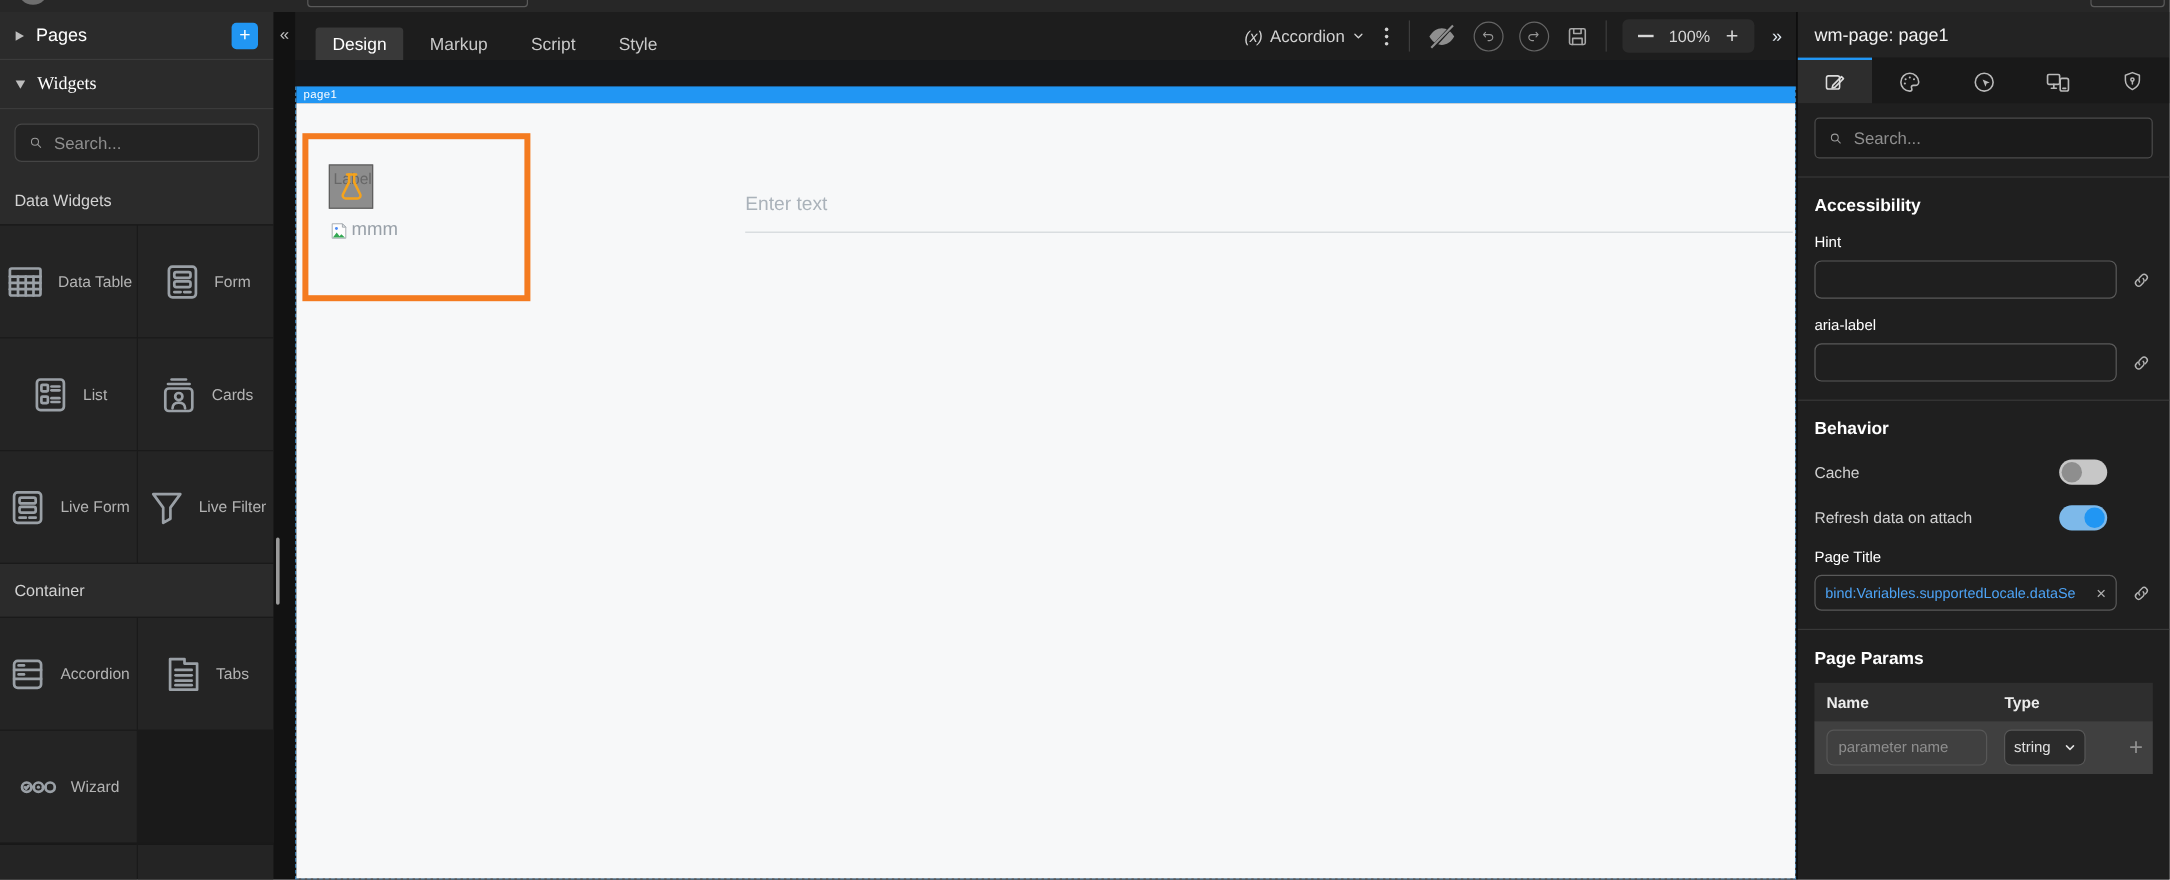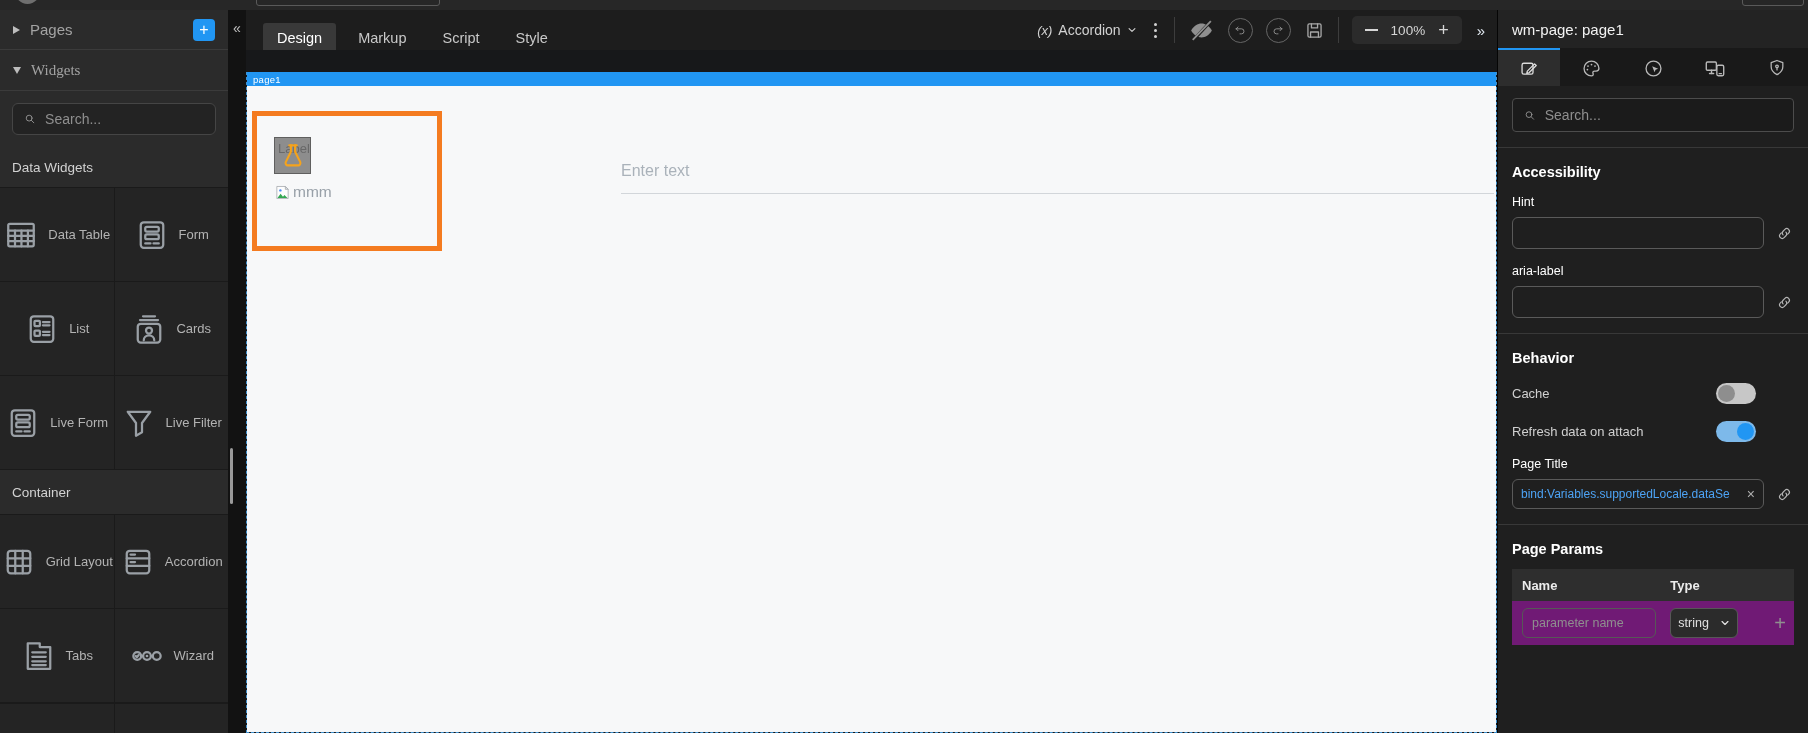--- a/index.html
+++ b/index.html
@@ -13,21 +13,21 @@
   .frag-avatar { position:absolute; left:15px; top:-21px; width:25px; height:25px; border-radius:50%; background:#6f6f6f; }
   .frag-input { position:absolute; left:256px; top:-14px; width:184px; height:20px; border:1px solid #5a5a5a; border-radius:3px; }
   .frag-input2 { position:absolute; left:1742px; top:-8px; width:62px; height:14px; border:1px solid #5a5a5a; border-radius:3px; }
 
   
   #sidebar { position:absolute; left:0; top:10px; width:228px; height:723px; background:#2b2b2b; display:flex; flex-direction:column; overflow:hidden; }
   .side-row { height:39px; flex:none; display:flex; align-items:center; padding:0 13px; gap:10px; }
   .side-row.widgets { height:40px;font-family:Liberation Serif, serif; }
   .tri-right { width:0; height:0; border-left:7px solid #bdbdbd; border-top:4.5px solid transparent; border-bottom:4.5px solid transparent; }
   .tri-down { width:0; height:0; border-top:7px solid #bdbdbd; border-left:4.5px solid transparent; border-right:4.5px solid transparent; }
-  .side-row .lbl { font-size:15px; color:#a3a3a3; }
+  .side-row .lbl { font-size:15px; color:#ffffff; }
   .add-btn { margin-left:auto; width:22px; height:22px; border-radius:4px; background:#2196f3; color:#fff; font-size:16px; line-height:1; display:flex; align-items:center; justify-content:center; }
   .hdiv { height:1px; flex:none; background:#3b3b3b; }
   .search-wrap { padding:12px 12px; flex:none; }
   .search-box { height:32px; border:1px solid #454545; border-radius:6px; background:#232323; display:flex; align-items:center; gap:8px; padding:0 10px; color:#9a9a9a; }
   .search-box input { border:none; outline:none; background:transparent; color:#bdbdbd; font-size:14px; width:100%; font-family:inherit; }
   .search-box input::placeholder { color:#8f8f8f; }
   .sec-title { flex:none; height:40px; display:flex; align-items:center; padding:0 12px; font-size:13.5px; color:#d2d2d2; }
   .sec-title.container { height:44px; }
   .wgrid { flex:none; display:grid; grid-template-columns:1fr 1fr; gap:1px; background:#1a1a1a; border-top:1px solid #1a1a1a; border-bottom:1px solid #1a1a1a; }
   .tile { background:#242424; height:93px; display:flex; flex-direction:row; align-items:center; justify-content:center; gap:9px; color:#9aa0a6; }
@@ -94,21 +94,21 @@
   .tog-row .tlab { flex:1; font-size:13px; color:#d0d0d0; }
   .toggle { width:40px; height:21px; border-radius:11px; position:relative; margin-right:38px; }
   .toggle.off { background:#c7c7c7; }
   .toggle.off .knob { position:absolute; left:2px; top:2px; width:17px; height:17px; border-radius:50%; background:#8e8e8e; }
   .toggle.on { background:#7db9ea; }
   .toggle.on .knob { position:absolute; right:2px; top:2px; width:17px; height:17px; border-radius:50%; background:#2196f3; }
   .bind-field { flex:1; height:30px; border:1px solid #5a5a5a; border-radius:6px; display:flex; align-items:center; padding:0 8px; gap:7px; min-width:0; }
   .bind-text { color:#4da3f5; font-size:12px; white-space:nowrap; overflow:hidden; flex:1; }
   .bind-x { color:#b0b0b0; font-size:14px; flex:none; }
   .pp-head { display:flex; align-items:center; background:#2e2e2e; height:32px; margin-top:12px; font-size:13px; font-weight:700; color:#ececec; }
-  .pp-row { display:flex; align-items:center; background:#701a75; height:44px; }
+  .pp-row { display:flex; align-items:center; background:#404040; height:44px; }
   .c-name { flex:1.55; padding-left:10px; }
   .c-type { flex:1; }
   .c-add { width:28px; flex:none; display:flex; justify-content:center; }
   .p-inp { width:calc(100% - 14px); height:30px; border:1px solid #575757; border-radius:6px; background:transparent; outline:none; color:#ddd; padding:0 9px; font-size:12.5px; font-family:inherit; }
   .p-inp::placeholder { color:#8f8f8f; }
   .sel { width:68px; height:30px; border:1px solid #575757; border-radius:6px; background:#2b2b2b; display:flex; align-items:center; justify-content:space-between; padding:0 7px; font-size:12.5px; color:#e0e0e0; }
   .add-param { color:#909090; font-size:20px; font-weight:300; }
 </style>
 </head>
 <body>
@@ -198,30 +198,20 @@
     </div>
     <div class="tile">
       <svg class="sic" width="36" height="36" viewBox="0 0 24 24">
           <path d="M4.5 4.5 h15 l-5.5 7.5 v6.2 l-4 2.3 v-8.5 z"></path>
         </svg>
       <span class="tlabel">Live Filter</span>
     </div>
   </div>
   <div class="sec-title container">Container</div>
   <div class="wgrid">
-    <div class="tile">
-      <svg class="sic" width="36" height="36" viewBox="0 0 24 24">
-          <rect x="4.5" y="4.5" width="15" height="15" rx="2"></rect>
-          <line x1="9.5" y1="4.5" x2="9.5" y2="19.5"></line>
-          <line x1="14.5" y1="4.5" x2="14.5" y2="19.5"></line>
-          <line x1="4.5" y1="9.5" x2="19.5" y2="9.5"></line>
-          <line x1="4.5" y1="14.5" x2="19.5" y2="14.5"></line>
-        </svg>
-      <span class="tlabel">Grid Layout</span>
-    </div>
     <div class="tile">
       <svg class="sic" width="36" height="36" viewBox="0 0 24 24">
           <rect x="4.5" y="4.5" width="15" height="15" rx="2"></rect>
           <line x1="4.5" y1="9.5" x2="19.5" y2="9.5"></line>
           <line x1="4.5" y1="14.5" x2="19.5" y2="14.5"></line>
           <line x1="7" y1="7" x2="10" y2="7"></line>
           <line x1="7" y1="12" x2="10" y2="12"></line>
         </svg>
       <span class="tlabel">Accordion</span>
     </div>

